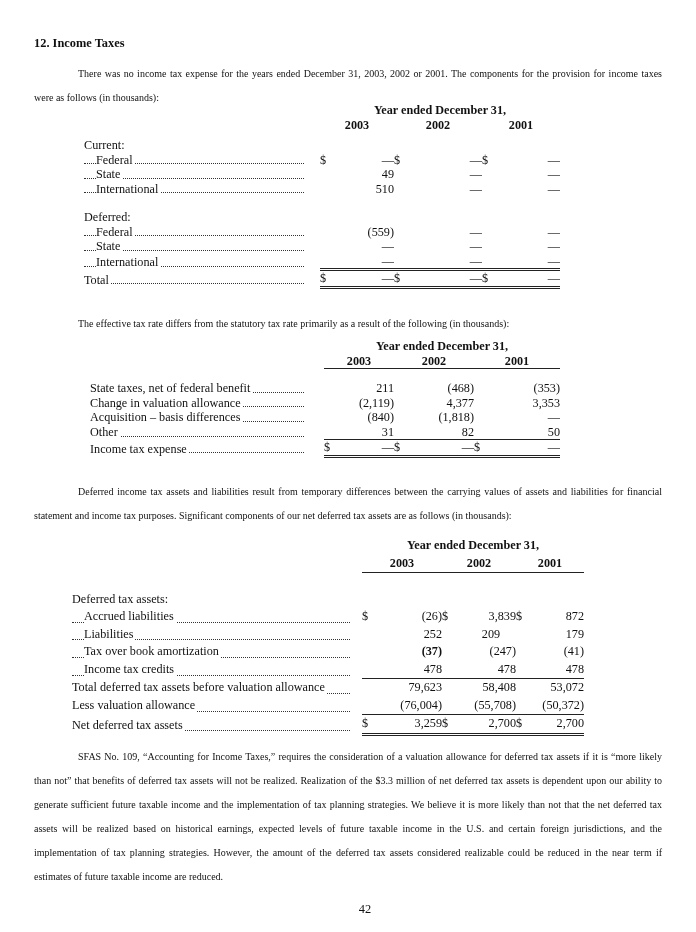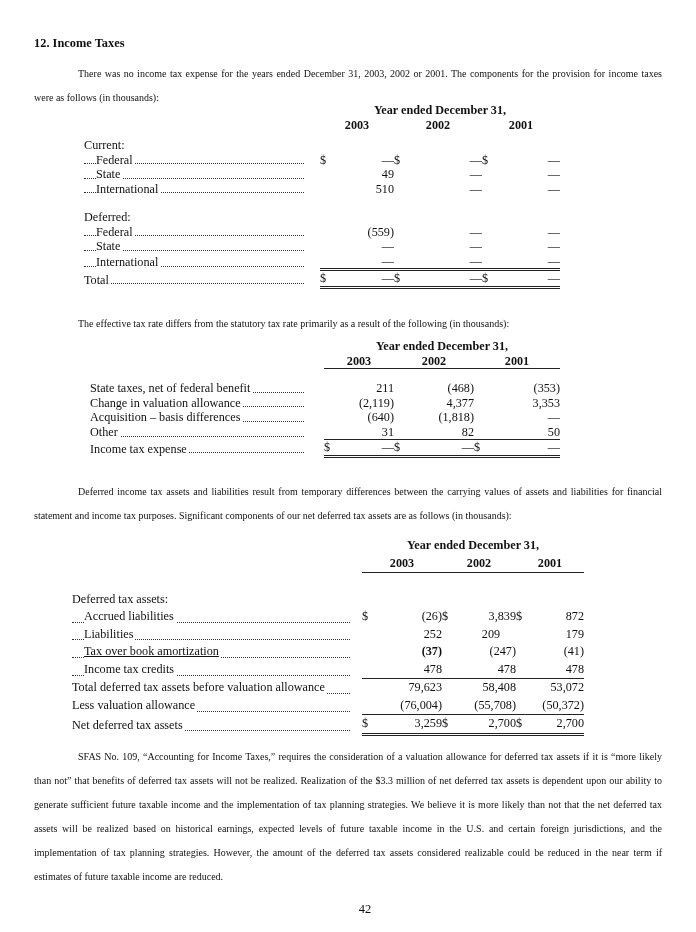--- a/index.html
+++ b/index.html
@@ -190,21 +190,21 @@
         <td class="num">(2,119)</td>
         <td class="dol"></td>
         <td class="num">4,377</td>
         <td class="dol"></td>
         <td class="num">3,353</td>
       </tr>
       <tr>
         <td class="lbl "><span class="txt">Acquisition – basis differences</span><span class="dots"></span></td>
         <td></td>
         <td class="dol"></td>
-        <td class="num">(640)</td>
+        <td class="num">(840)</td>
         <td class="dol"></td>
         <td class="num">(1,818)</td>
         <td class="dol"></td>
         <td class="num">—</td>
       </tr>
       <tr>
         <td class="lbl "><span class="txt">Other</span><span class="dots"></span></td>
         <td></td>
         <td class="dol"></td>
         <td class="num">31</td>
@@ -273,21 +273,21 @@
         <td class="lbl ind1" style="height: 17.5px; line-height: 17.5px;"><span class="txt">Liabilities</span><span class="dots"></span></td>
         <td style="height: 17.5px; line-height: 17.5px;"></td>
         <td class="dol" style="height: 17.5px; line-height: 17.5px;"></td>
         <td class="num" style="height: 17.5px; line-height: 17.5px;">252</td>
         <td class="dol" style="height: 17.5px; line-height: 17.5px;"></td>
         <td class="num" style="height: 17.5px; line-height: 17.5px; text-align: center;">209</td>
         <td class="dol" style="height: 17.5px; line-height: 17.5px;"></td>
         <td class="num" style="height: 17.5px; line-height: 17.5px;">179</td>
       </tr>
       <tr style="height:17px">
-        <td class="lbl ind1" style="height: 17.5px; line-height: 17.5px; text-decoration: underline;"><span class="txt">Tax over book amortization</span><span class="dots"></span></td>
+        <td class="lbl ind1" style="height: 17.5px; line-height: 17.5px;"><span class="txt">Tax over book amortization</span><span class="dots"></span></td>
         <td style="height: 17.5px; line-height: 17.5px;"></td>
         <td class="dol" style="height: 17.5px; line-height: 17.5px;"></td>
         <td class="num" style="height: 17.5px; line-height: 17.5px; font-weight: bold;">(37)</td>
         <td class="dol" style="height: 17.5px; line-height: 17.5px;"></td>
         <td class="num" style="height: 17.5px; line-height: 17.5px;">(247)</td>
         <td class="dol" style="height: 17.5px; line-height: 17.5px;"></td>
         <td class="num" style="height: 17.5px; line-height: 17.5px;">(41)</td>
       </tr>
       <tr style="height:17px">
         <td class="lbl ind1" style="height: 17.5px; line-height: 17.5px;"><span class="txt">Income tax credits</span><span class="dots"></span></td>

